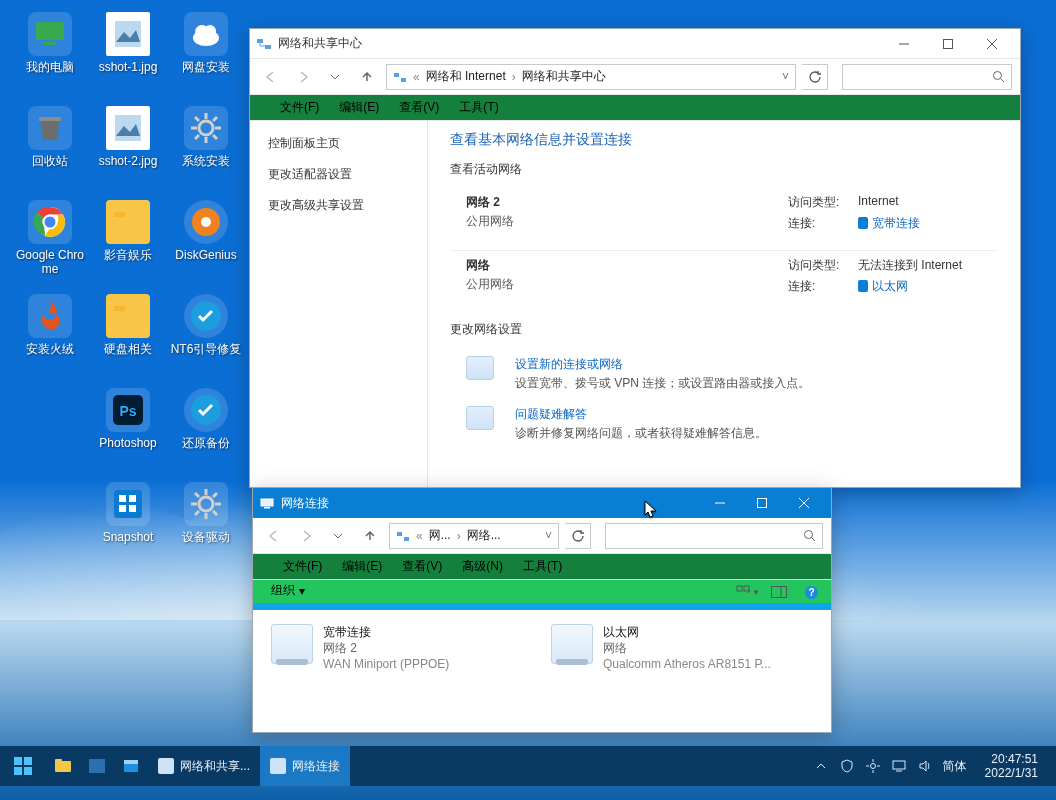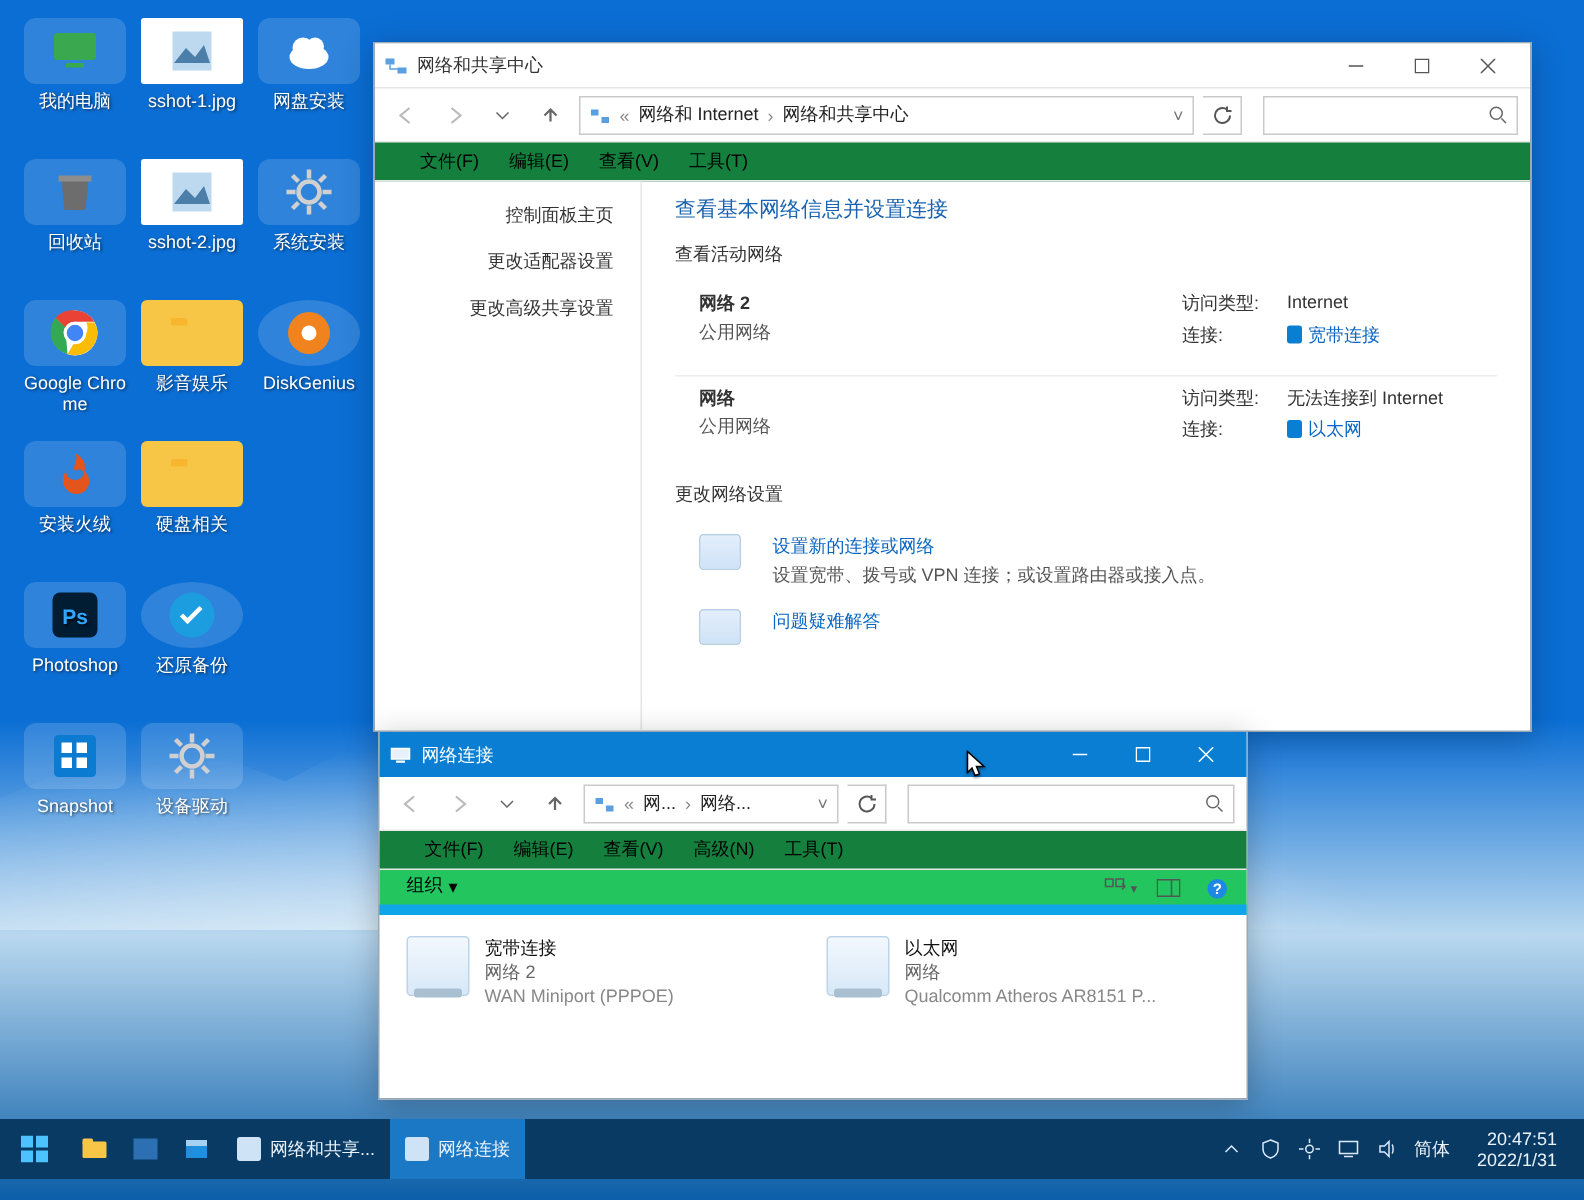--- a/index.html
+++ b/index.html
@@ -3,21 +3,21 @@
 <meta charset="utf-8">
 <style>
 * { margin: 0; padding: 0; box-sizing: border-box; font-family: "Microsoft YaHei", "Segoe UI", Tahoma, sans-serif; }
 html, body { width: 1056px; height: 800px; overflow: hidden; }
 body { background: linear-gradient(180deg, #0b6ed4 0%, #0b6ed4 60%, #b9d8ef 78%, #0b5ea8 100%); position: relative; }
 
 
 .desktop { position: absolute; inset: 0; }
 .desktop-icons { position: absolute; top: 12px; left: 12px; display: grid; grid-template-columns: repeat(3, 76px); grid-auto-rows: 86px; gap: 8px 2px; }
 .d-icon { width: 76px; display: flex; flex-direction: column; align-items: center; color: #fff; font-size: 12px; text-align: center; cursor: pointer; text-shadow: 1px 1px 2px rgba(0,0,0,.6); }
-.d-icon .glyph { width: 68px; height: 44px; margin-bottom: 4px; border-radius: 8px; display: flex; align-items: center; justify-content: center; font-size: 22px; background: rgba(255,255,255,.15); }
+.d-icon .glyph { width: 44px; height: 44px; margin-bottom: 4px; border-radius: 8px; display: flex; align-items: center; justify-content: center; font-size: 22px; background: rgba(255,255,255,.15); }
 .d-icon .glyph svg { width: 36px; height: 36px; }
 .d-icon .glyph.image { background: #fff; border-radius: 2px; }
 .d-icon .glyph.folder { background: #f7c646; border-radius: 4px; }
 .d-icon .glyph.round { border-radius: 50%; }
 .d-icon .lbl { line-height: 14px; max-width: 74px; word-break: break-all; }
 
 
 .ridge { position: absolute; left: 0; right: 0; bottom: 180px; height: 220px; background: linear-gradient(180deg, transparent 0%, rgba(255,255,255,.0) 30%), radial-gradient(1200px 300px at 30% 120%, #eaf4fb 0%, rgba(234,244,251,0) 55%); clip-path: polygon(0% 60%, 10% 40%, 18% 55%, 28% 30%, 40% 50%, 55% 25%, 68% 55%, 78% 35%, 90% 60%, 100% 45%, 100% 100%, 0 100%); opacity: .85; }
 
 
@@ -44,21 +44,21 @@
 .addr .crumb { color: #222; }
 .addr .tail-arrow { margin-left: auto; color: #777; }
 .refresh { width: 26px; height: 26px; border: 1px solid #c9c9c9; border-left: none; display: flex; align-items: center; justify-content: center; color: #555; cursor: pointer; }
 .search { width: 170px; height: 26px; border: 1px solid #c9c9c9; margin-left: 8px; display: flex; align-items: center; padding: 0 6px; font-size: 12px; color: #888; }
 .search .sicon { margin-left: auto; color: #666; }
 
 .menubar { height: 26px; display: flex; align-items: center; gap: 4px; padding: 0 22px; font-size: 12px; border-bottom: 1px solid #e8e8e8; background: #15803d; }
 .menubar .mi { padding: 3px 8px; cursor: pointer; }
 
 .body { flex: 1; display: flex; overflow: hidden; }
-.sidepane { width: 178px; border-right: 1px solid #e6e6e6; padding: 14px 18px; font-size: 12px; background: #fff; text-align: right; }
+.sidepane { width: 178px; border-right: 1px solid #e6e6e6; padding: 14px 18px; font-size: 12px; background: #fff; }
 .sidepane .s-link { color: #333; margin-bottom: 14px; cursor: pointer; }
 .content { flex: 1; padding: 10px 22px; font-size: 12px; color: #333; overflow: auto; }
 .content .hd { color: #1a63b0; font-size: 14px; margin-bottom: 12px; }
 .content .sec { color: #333; margin: 8px 0 10px; }
 .net-block { display: flex; padding: 6px 0 14px 16px; border-bottom: 1px solid #eee; }
 .net-block:last-of-type { border-bottom: none; }
 .net-left { flex: 1; }
 .net-left .nn { font-weight: 600; }
 .net-left .nt { color: #555; margin-top: 2px; }
 .net-right { width: 210px; }
@@ -219,20 +219,29 @@
         <div class="lbl">安装火绒</div>
       </div>
       <div class="d-icon">
         <div class="glyph folder">
           <svg viewBox="0 0 36 36">
             <path d="M4 10h10l3 3h15v15a2 2 0 0 1-2 2H6a2 2 0 0 1-2-2z" fill="#f7c646"></path>
             <rect x="4" y="8" width="11" height="5" rx="1" fill="#f7b62e"></rect>
           </svg>
         </div>
         <div class="lbl">硬盘相关</div>
+      </div>
+      <div class="d-icon">
+        <div class="glyph round">
+          <svg viewBox="0 0 36 36">
+            <circle cx="18" cy="18" r="15" fill="#1c9de0"></circle>
+            <path d="M11 18l4 4 9-9" stroke="#fff" stroke-width="3" fill="none"></path>
+          </svg>
+        </div>
+        <div class="lbl">NT6引导修复</div>
       </div>
       <div></div>
       <div class="d-icon">
         <div class="glyph">
           <svg viewBox="0 0 36 36">
             <rect x="3" y="3" width="30" height="30" rx="5" fill="#001d34"></rect>
             <text x="18" y="24" text-anchor="middle" fill="#31a8ff" font-size="14" font-weight="700">Ps</text>
           </svg>
         </div>
         <div class="lbl">Photoshop</div>
@@ -419,20 +428,21 @@
             <div class="cs-icon"></div>
    <div>
               <div class="cs-title">设置新的连接或网络</div>
    <div class="cs-desc">设置宽带、拨号或 VPN 连接；或设置路由器或接入点。</div>
             </div>
           </div>
           <div class="cs-item">
             <div class="cs-icon"></div>
    <div>
               <div class="cs-title">问题疑难解答</div>
+   <div class="cs-desc">诊断并修复网络问题，或者获得疑难解答信息。</div>
             </div>
           </div>
         </div>
     </div>
   </div>
 </div>
 
 <div class="win" id="win-conn">
   <div class="titlebar">
     <span class="ticon">

